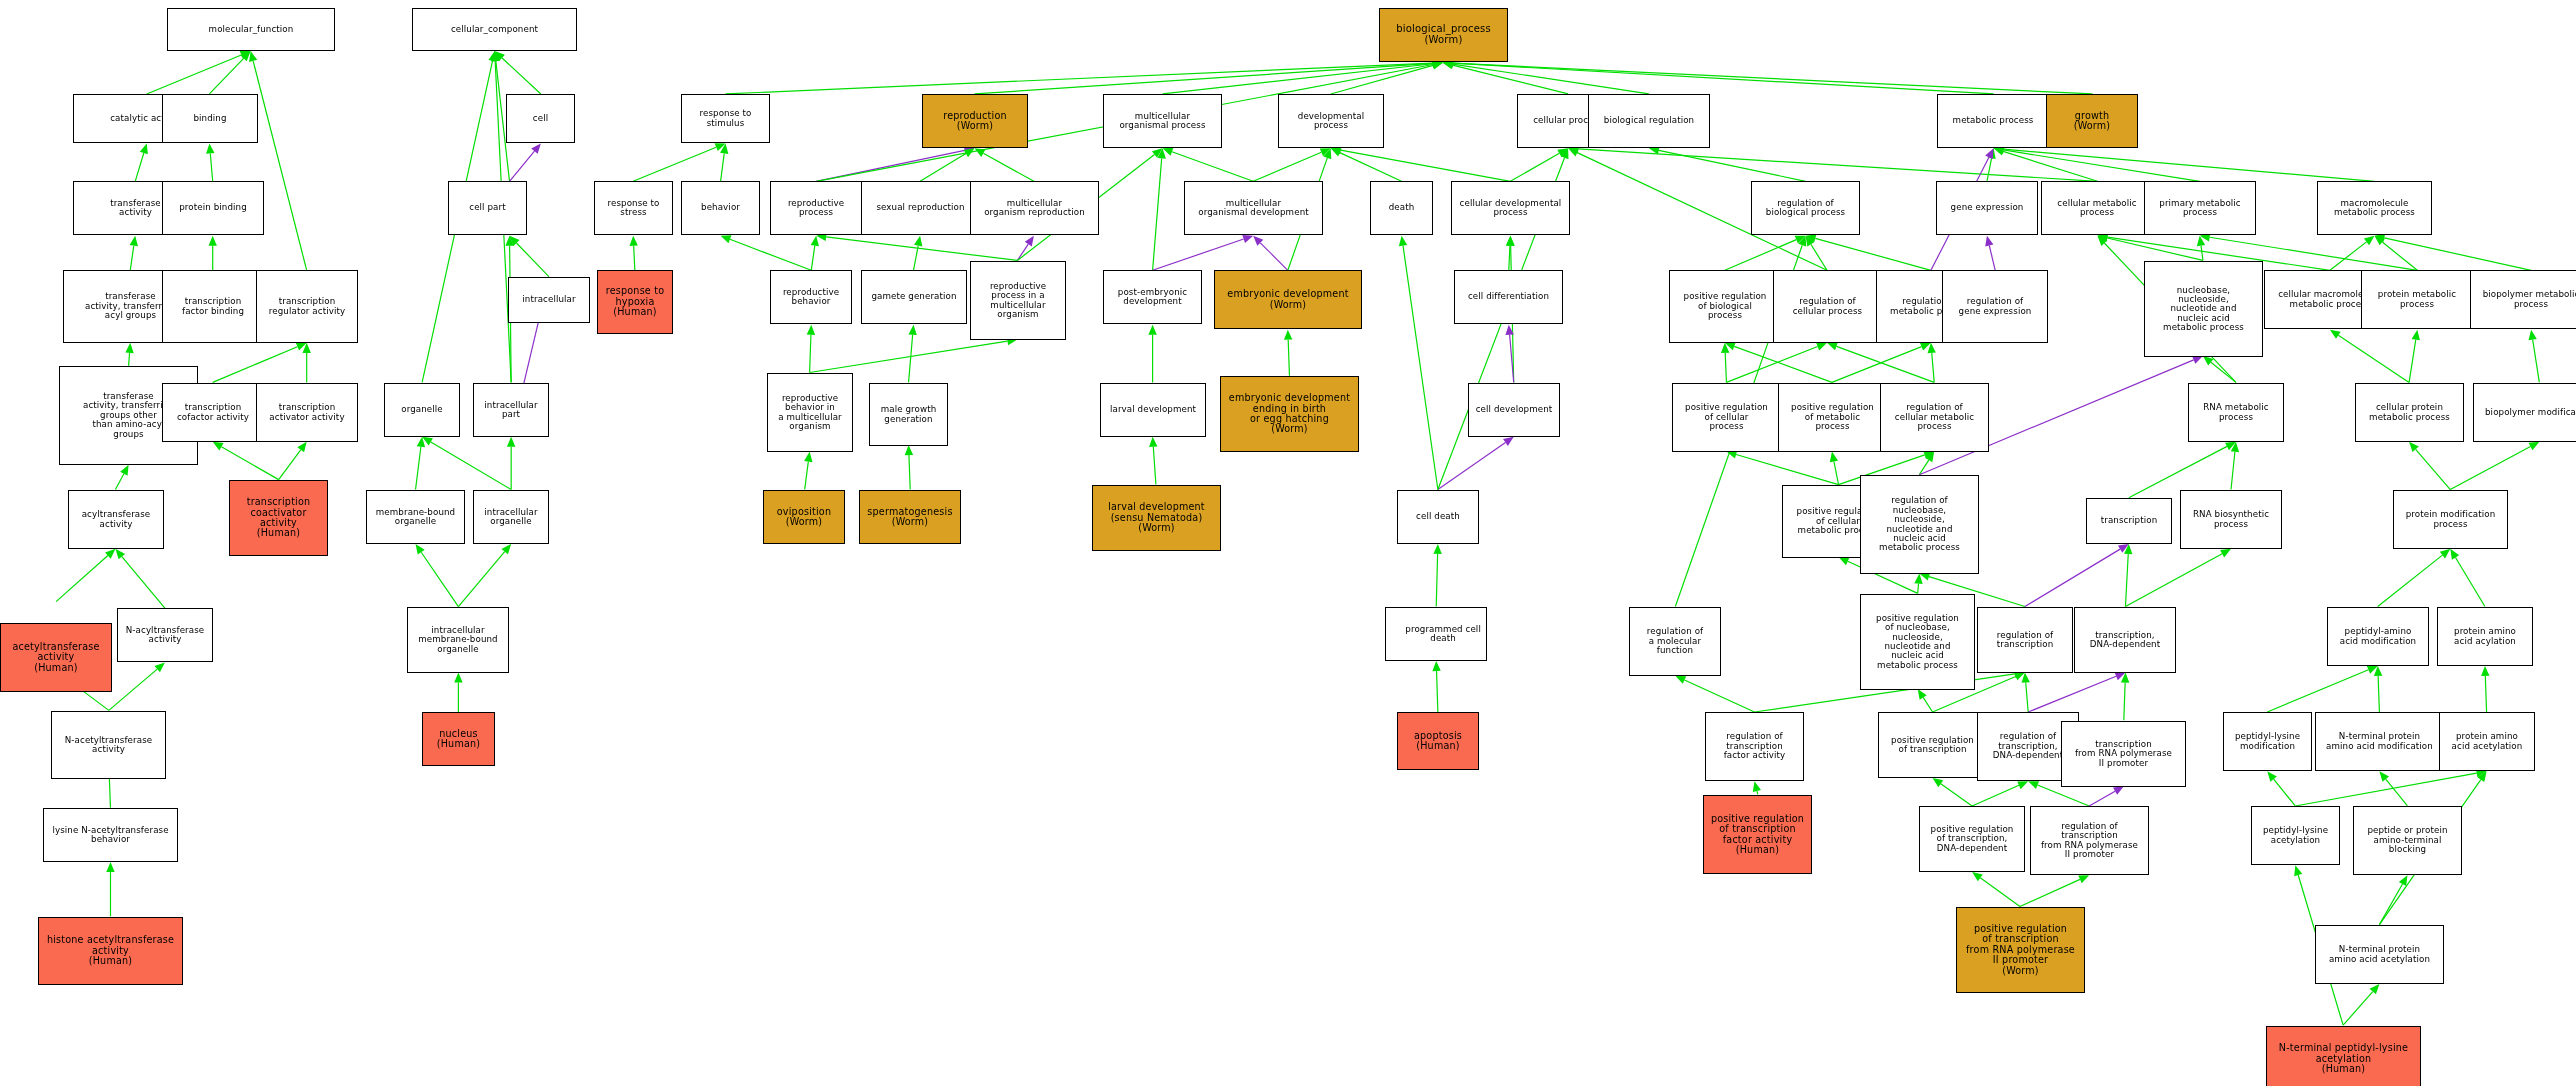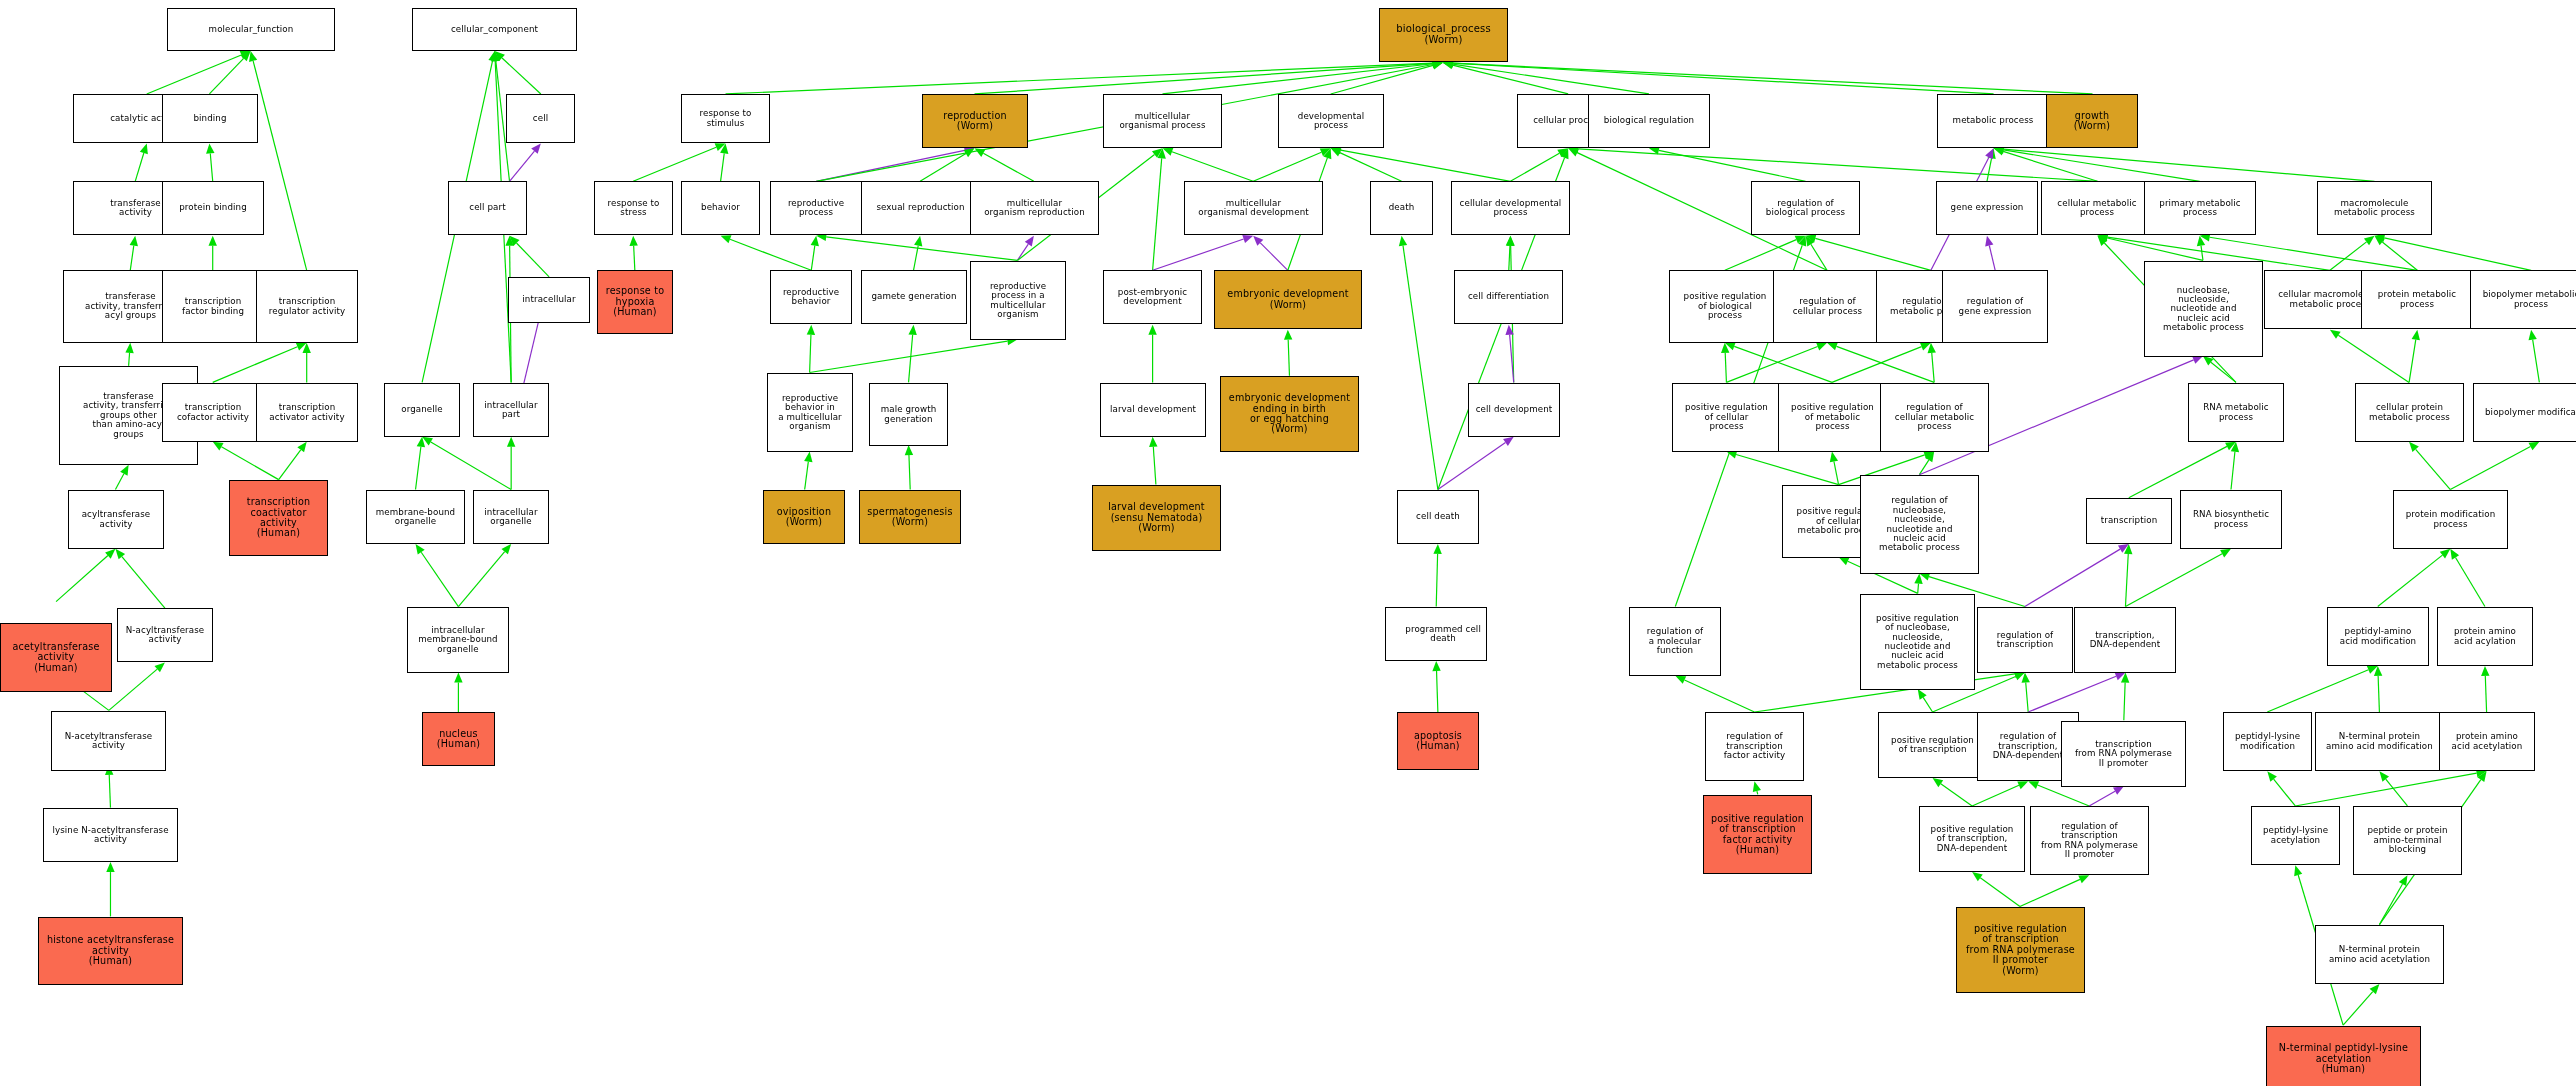--- a/index.html
+++ b/index.html
@@ -369,24 +369,24 @@
 activity</div>
       <div class="node human" style="left: 229px; top: 480px; width: 99px; height: 76px;">transcription
 coactivator
 activity
 (Human)</div>
       <div class="node human" style="left: 0px; top: 623px; width: 112px; height: 69px;">acetyltransferase
 activity
 (Human)</div>
       <div class="node" style="left: 117px; top: 608px; width: 96px; height: 54px;">N-acyltransferase
 activity</div>
-      <div class="node" style="left: 51px; top: 711px; width: 115px; height: 60px;">N-acetyltransferase
+      <div class="node" style="left: 51px; top: 711px; width: 115px; height: 68px;">N-acetyltransferase
 activity</div>
       <div class="node" style="left: 43px; top: 808px; width: 135px; height: 54px;">lysine N-acetyltransferase
-activity</div>
+behavior</div>
       <div class="node human" style="left: 38px; top: 917px; width: 145px; height: 68px;">histone acetyltransferase
 activity
 (Human)</div>
       <div class="node" style="left: 412px; top: 8.2px; width: 165px; height: 43px;">cellular_component</div>
       <div class="node" style="left: 506px; top: 94px; width: 69px; height: 49px;">cell</div>
       <div class="node" style="left: 448px; top: 181px; width: 79px; height: 54px;">cell part</div>
       <div class="node" style="left: 508px; top: 277px; width: 82px; height: 46px;">intracellular</div>
       <div class="node human" style="left: 597px; top: 270px; width: 76px; height: 64px;">response to
 hypoxia
 (Human)</div>

